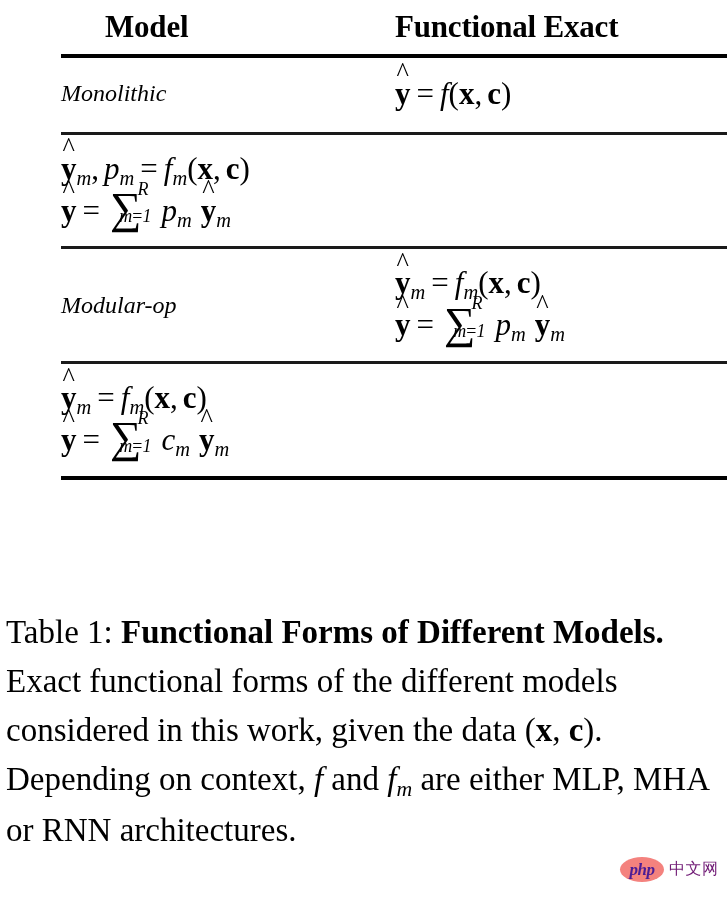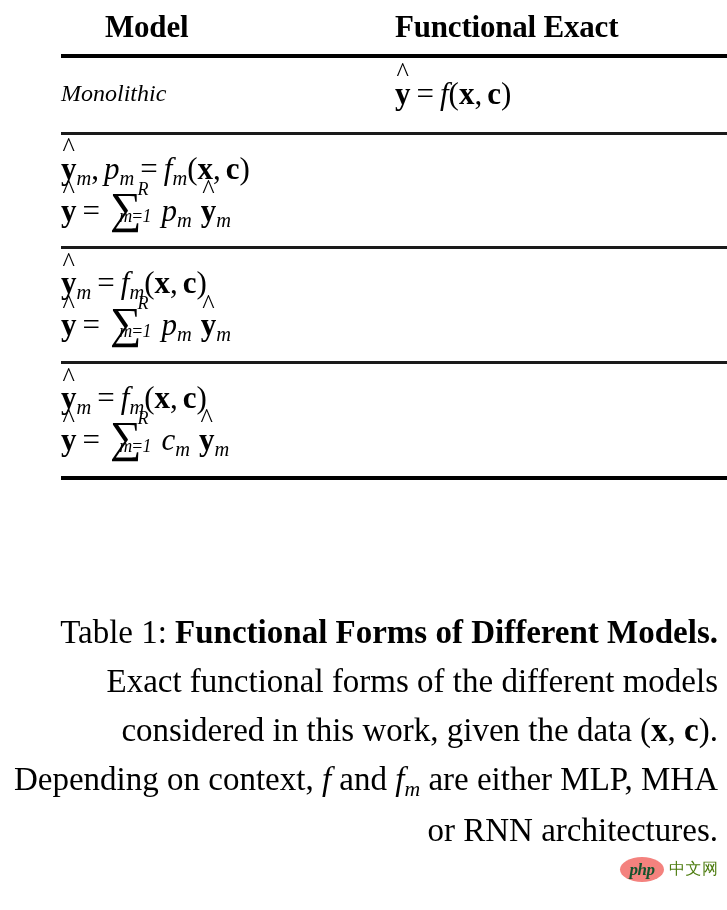--- a/index.html
+++ b/index.html
@@ -143,52 +143,52 @@
   .cell-pad-2 { padding: 14px 0 14px 0; }
 
   
   .caption {
     position: absolute;
     left: 6px;
     top: 608px;
     width: 712px;
     font-size: 33px;
     line-height: 1.49;
-    text-align: right;
+    text-align: left;
   }
   .caption b { font-weight: bold; }
   .caption .mi { font-style: italic; }
 
   
   .watermark {
     position: absolute;
     left: 620px;
     top: 857px;
     display: flex;
     align-items: center;
     gap: 5px;
   }
   .wm-badge {
     width: 44px;
     height: 25px;
     border-radius: 50%;
     background: #f4827e;
-    color: #14532d;
+    color: #4c1d95;
     font-family: "Liberation Serif", "DejaVu Serif", serif;
     font-style: italic;
     font-weight: bold;
     font-size: 17px;
     line-height: 25px;
     text-align: center;
     letter-spacing: -0.5px;
   }
   .wm-text {
     font-family: "DejaVu Sans", sans-serif;
     font-size: 16px;
-    color: #4d7c0f;
+    color: #701a75;
     letter-spacing: 0.5px;
   }
 </style>
 </head>
 <body>
 
 <div class="table-wrap">
 
   <div class="trow rowhead-row">
     <div class="col-model hdr hdr-model">Model</div>
@@ -217,20 +217,23 @@
       </span>
       <span class="mathline">
         <span class="hat"><span class="hatmark">^</span><span class="mb">y</span></span><span class="op">=</span><span class="sum"><span class="sigma">∑</span><span class="lim-up">R</span><span class="lim-dn">m<span class="eqn">=</span>1</span></span><span class="sp"></span><span class="sp"></span><span class="mi">p</span><span class="sub">m</span><span class="sp"></span><span class="hat"><span class="hatmark">^</span><span class="mb">y</span></span><span class="sub">m</span>
       </span>
     </div>
   </div>
 
   <div class="rule thin"></div>
 
   <div class="trow">
+    <div class="col-model cell-pad-2">
+      <span class="model-name">Modular-op</span>
+    </div>
     <div class="col-form cell-pad-2">
       <span class="mathline">
         <span class="hat"><span class="hatmark">^</span><span class="mb">y</span></span><span class="sub">m</span><span class="op">=</span><span class="mi">f</span><span class="sub">m</span><span class="paren">(</span><span class="mb">x</span><span class="comma">,</span><span class="spS"></span><span class="mb">c</span><span class="paren">)</span>
       </span>
       <span class="mathline">
         <span class="hat"><span class="hatmark">^</span><span class="mb">y</span></span><span class="op">=</span><span class="sum"><span class="sigma">∑</span><span class="lim-up">R</span><span class="lim-dn">m<span class="eqn">=</span>1</span></span><span class="sp"></span><span class="sp"></span><span class="mi">p</span><span class="sub">m</span><span class="sp"></span><span class="hat"><span class="hatmark">^</span><span class="mb">y</span></span><span class="sub">m</span>
       </span>
     </div>
   </div>
 

